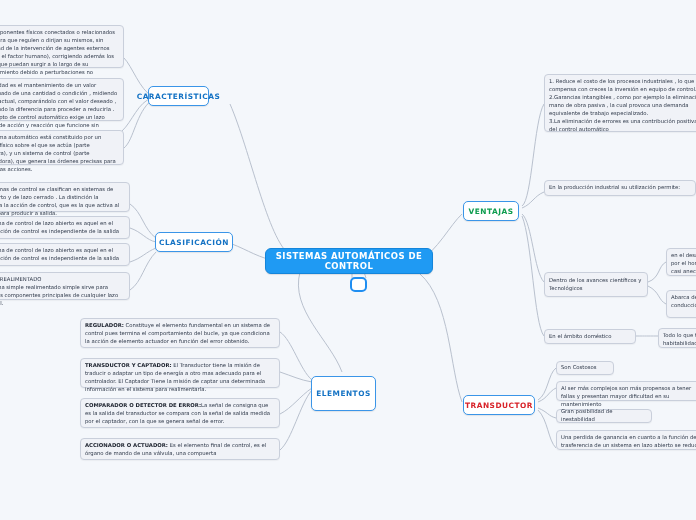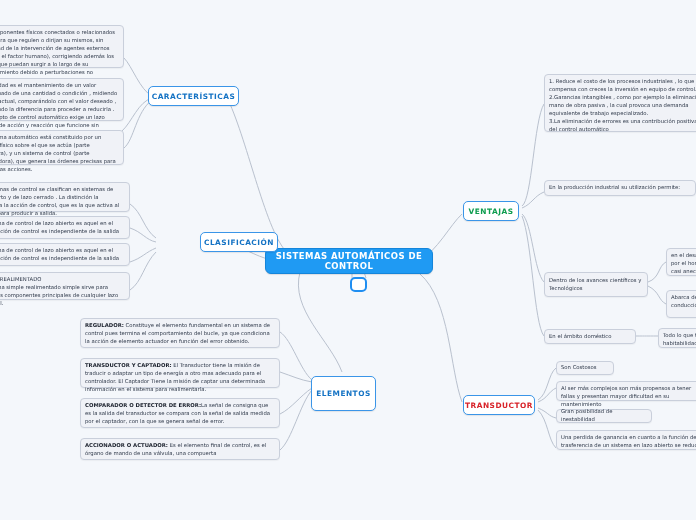--- a/index.html
+++ b/index.html
@@ -106,23 +106,23 @@
       <path d="M538 402 C 548 398, 548 392, 556 388"></path>
       <path d="M538 408 C 548 412, 548 416, 556 418"></path>
       <path d="M538 410 C 548 420, 548 440, 556 448"></path>
     </g>
   </svg>
 
   <div class="node root" style="left:265px; top:248px; width:168px; height:26px;">SISTEMAS AUTOMÁTICOS DE CONTROL</div>
 
   <div class="node stub" style="left:350px; top:277px; width:17px; height:15px;"></div>
 
-  <div class="node branch" style="left:148px; top:86px; width:91px; height:20px;">CARACTERÍSTICAS</div>
+  <div class="node branch" style="left:148px; top:86px; width:61px; height:20px;">CARACTERÍSTICAS</div>
 
-  <div class="node branch" style="left:155px; top:232px; width:78px; height:20px;margin-left:45px;">CLASIFICACIÓN</div>
+  <div class="node branch" style="left:155px; top:232px; width:78px; height:20px;">CLASIFICACIÓN</div>
 
   <div class="node branch" style="left:311px; top:376px; width:65px; height:35px;">ELEMENTOS</div>
 
   <div class="node branch green" style="left:463px; top:201px; width:56px; height:20px;">VENTAJAS</div>
 
   <div class="node branch red" style="left:463px; top:395px; width:72px; height:20px;">TRANSDUCTOR</div>
 
   <div class="node leaf" style="left:-28px; top:25px; width:152px; height:43px;">Son componentes físicos conectados o relacionados de manera que regulen o dirijan su mismos, sin necesidad de la intervención de agentes externos (incluido el factor humano), corrigiendo además los errores que puedan surgir a lo largo de su funcionamiento debido a perturbaciones no previstas.</div>
 
   <div class="node leaf" style="left:-28px; top:78px; width:152px; height:43px;">Su finalidad es el mantenimiento de un valor determinado de una cantidad o condición , midiendo el valor actual, comparándolo con el valor deseado , y utilizando la diferencia para proceder a reducirla . El concepto de control automático exige un lazo cerrado de acción y reacción que funcione sin intervención humana .</div>

